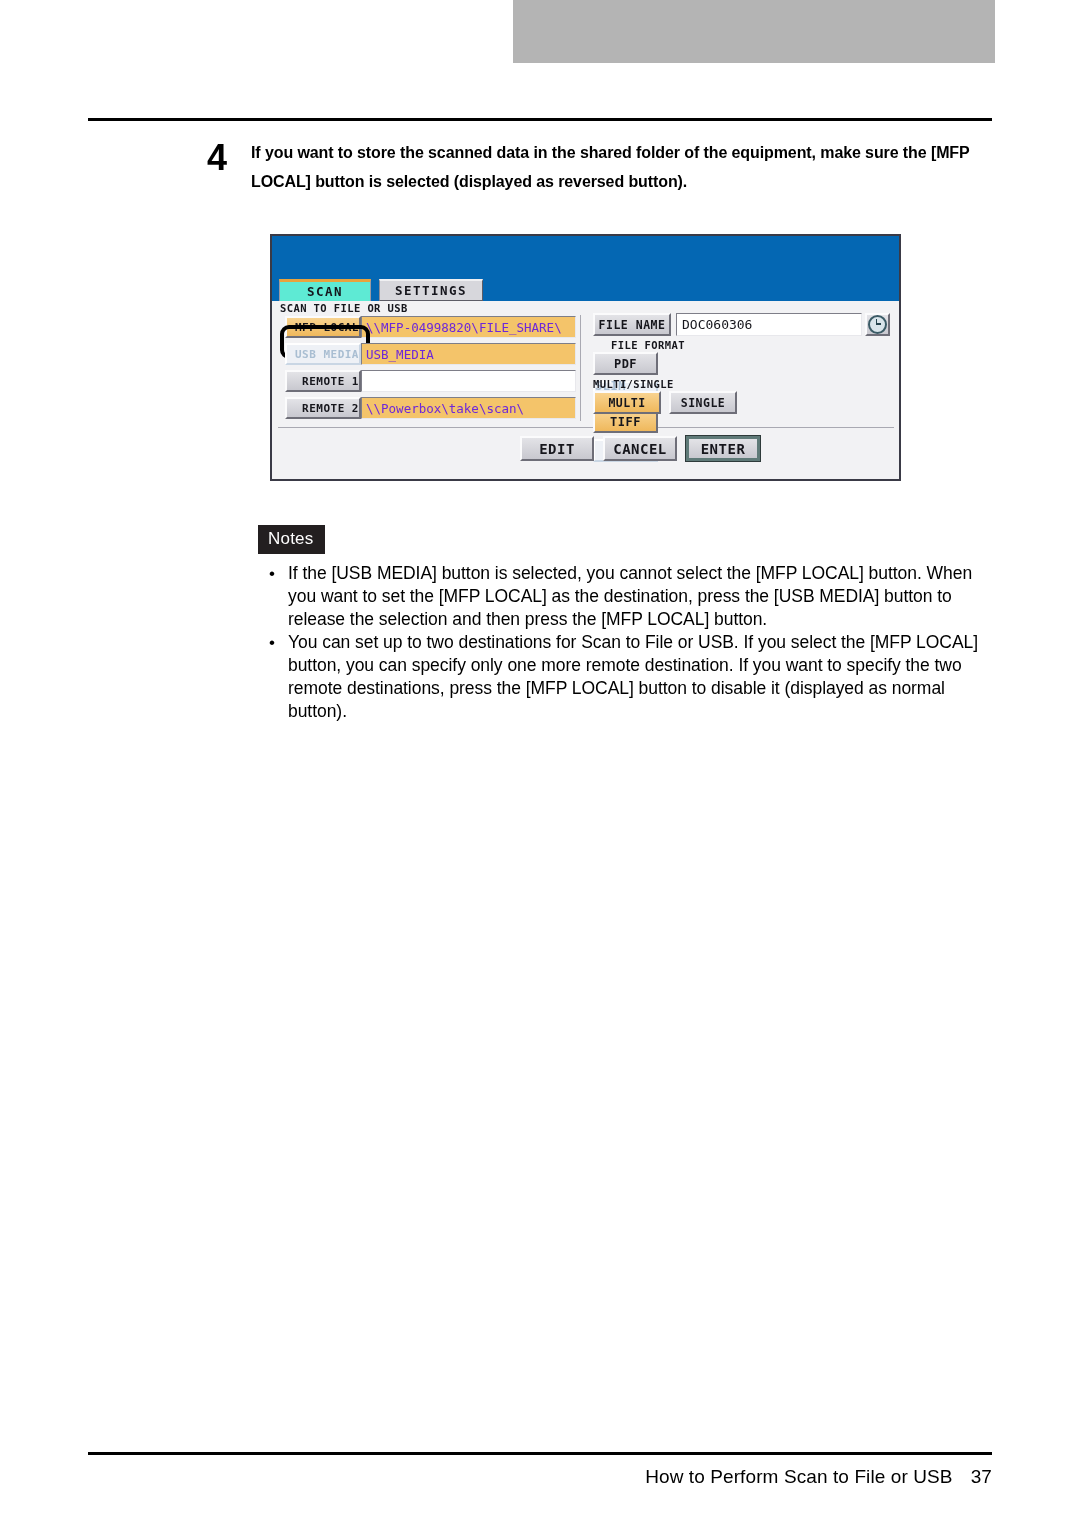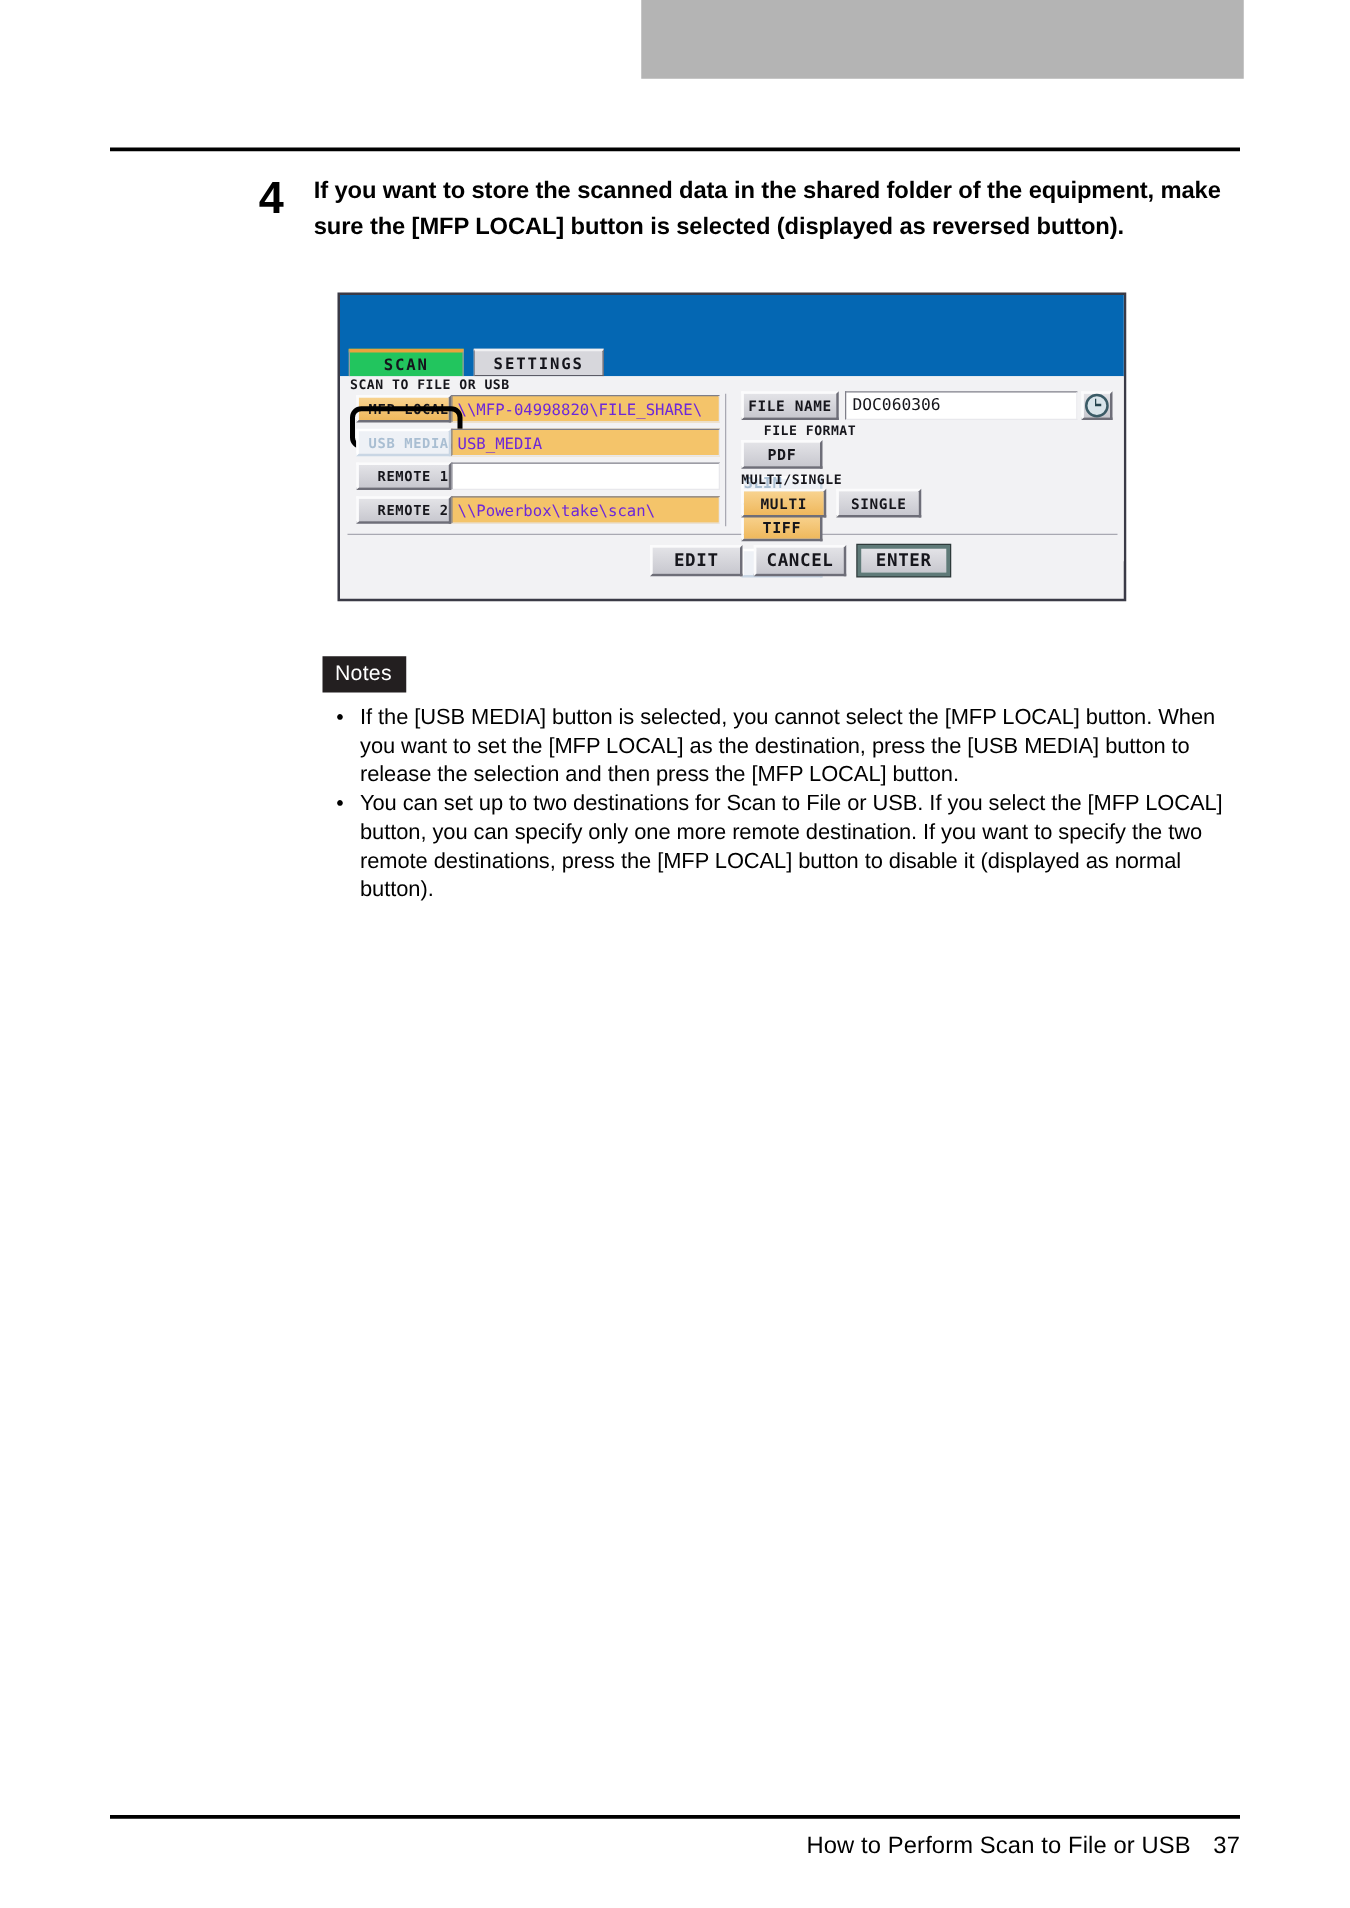--- a/index.html
+++ b/index.html
@@ -65,21 +65,21 @@
     position: absolute;
     left: 0;
     top: 2px;
     font-size: 36px;
     font-weight: bold;
     line-height: 1;
     color: #000;
   }
   .step-text {
     margin-left: 44px;
-    font-size: 19px;
+    font-size: 16px;
     font-weight: bold;
     line-height: 29px;
     color: #000;
     letter-spacing: -0.1px;
   }
 
   
   .device-panel {
     position: absolute;
     left: 270px;
@@ -112,21 +112,21 @@
     font-size: 12.5px;
     font-weight: bold;
     letter-spacing: 1.5px;
     display: flex;
     align-items: center;
     justify-content: center;
     color: #15151c;
   }
   .tab.active {
     width: 92px;
-    background: #22c55e;
+    background: #5eead4;
     border-top: 3px solid #e8a33d;
     border-left: 1px solid #9a9aa4;
     border-right: 1px solid #9a9aa4;
   }
   .tab.inactive {
     width: 104px;
     margin-left: 8px;
     background: #d7d7dc;
     border-top: 2px solid #f0f0f2;
     border-left: 1px solid #8e8e98;

